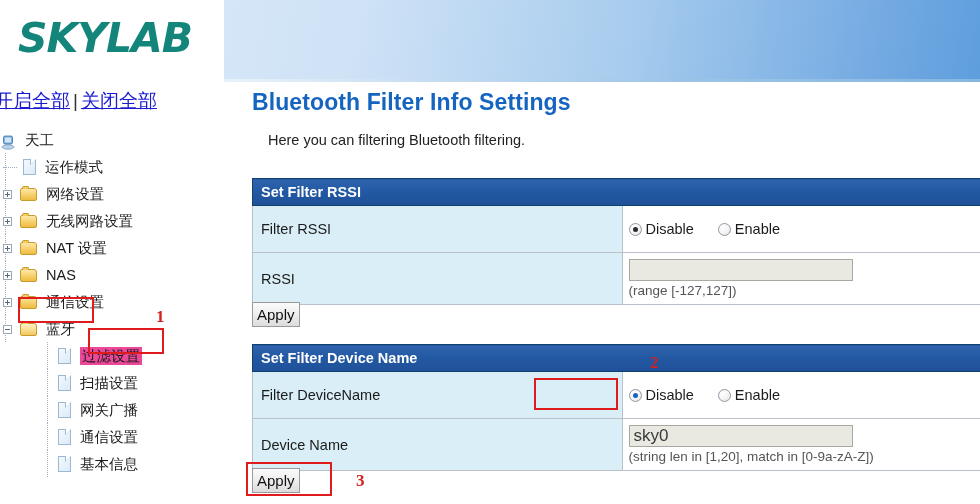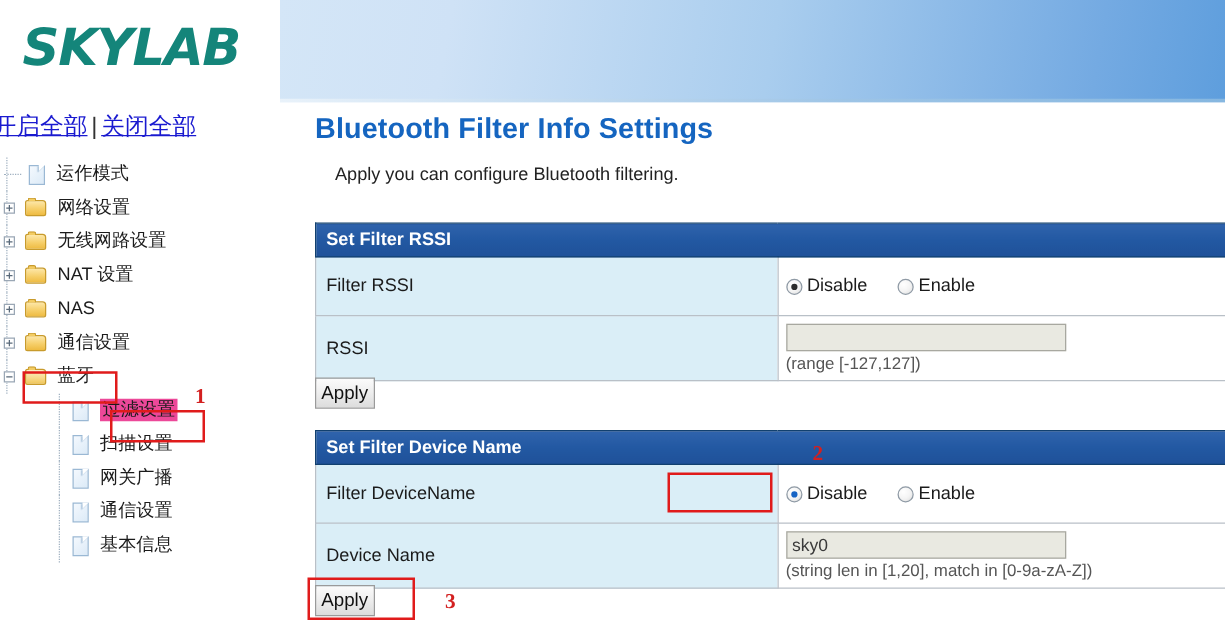--- a/index.html
+++ b/index.html
@@ -283,21 +283,21 @@
   .rlabel { font-size: 14.5px; color: #1b1b1b; }
   .gap { display: inline-block; width: 10px; }
 
   .txtbox {
     width: 224px;
     height: 22px;
     background: #e9e9e1;
     border: 1px solid #a8a8a0;
     box-sizing: border-box;
     font-family: "Liberation Sans", sans-serif;
-    font-size: 14px;
+    font-size: 17px;
     color: #3a3a3a;
     padding: 1px 4px;
     display: block;
   }
   .hint {
     font-size: 13.5px;
     color: #555;
     margin-top: 2px;
   }
 
@@ -323,20 +323,30 @@
 </div>
 
 <div id="sidebar">
 
   <div id="tree-links">
     <a>开启全部</a><span class="sep">|</span><a>关闭全部</a>
   </div>
 
   <div class="tree">
 
+    <div class="tnode">
+      <span class="ico ico-computer">
+        <svg width="16" height="16" viewBox="0 0 16 16">
+          <ellipse cx="8" cy="13" rx="6" ry="2.2" fill="#b9d4ea" stroke="#6d93b5" stroke-width="0.7"></ellipse>
+          <rect x="3.5" y="2" width="9" height="8" rx="1.6" fill="#7fb2dd" stroke="#3d6f9e" stroke-width="0.8"></rect>
+          <rect x="5" y="3.4" width="6" height="5.2" rx="0.8" fill="#cfe6f7"></rect>
+        </svg>
+      </span>
+      <span class="lbl">天工</span>
+    </div>
 
     <div class="tnode lvl1">
       <span class="vline"></span>
       <span class="dotline"></span>
       <span class="ico ico-page"></span>
       <span class="lbl">运作模式</span>
     </div>
 
     <div class="tnode lvl1">
       <span class="vline"></span>
@@ -409,21 +419,21 @@
   </div>
 
   <div class="redbox" style="left:18px; top:215px; width:76px; height:26px;"></div>
   <div class="redbox" style="left:88px; top:246px; width:76px; height:26px;"></div>
   <div class="rednum" style="left:156px; top:225px;">1</div>
 </div>
 
 <div id="main">
 
   <div id="page-title">Bluetooth Filter Info Settings</div>
-  <div id="page-desc">Apply you can configure Bluetooth filtering.</div>
+  <div id="page-desc">Here you can filtering Bluetooth filtering.</div>
 
   <table class="sect sect-rssi">
     <tbody>
         <tr>
       <td class="hdr" colspan="2">Set Filter RSSI</td>
     </tr>
     <tr>
       <td class="lcell">Filter RSSI</td>
       <td class="rcell">
         <div class="radio-row">

